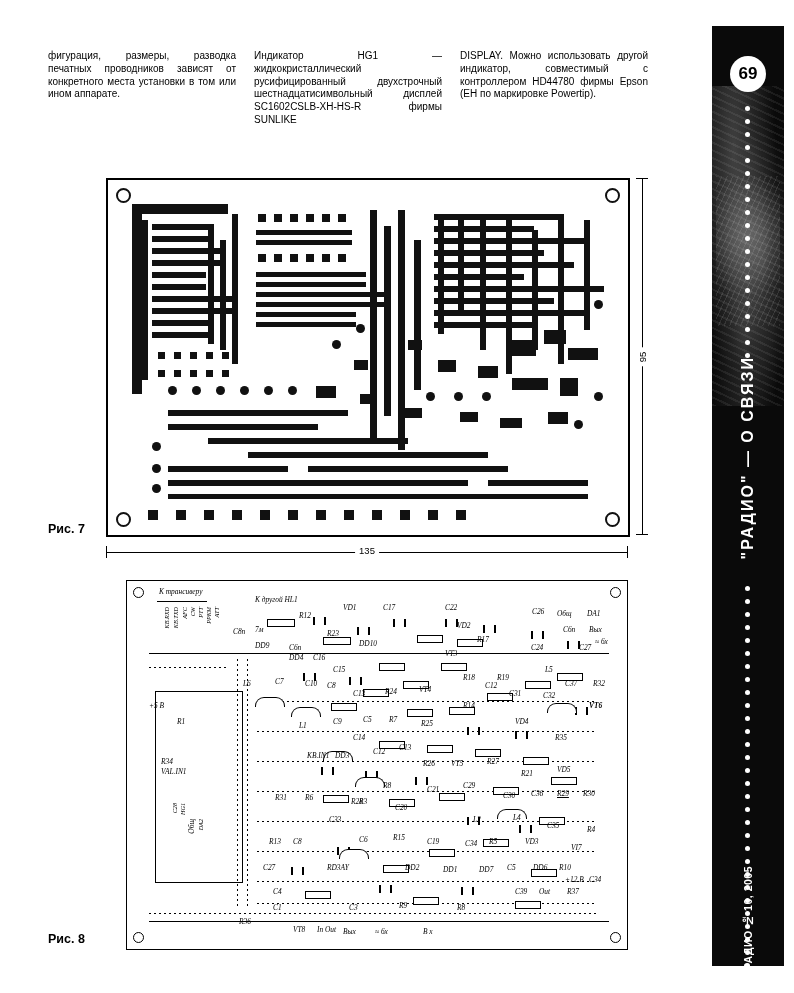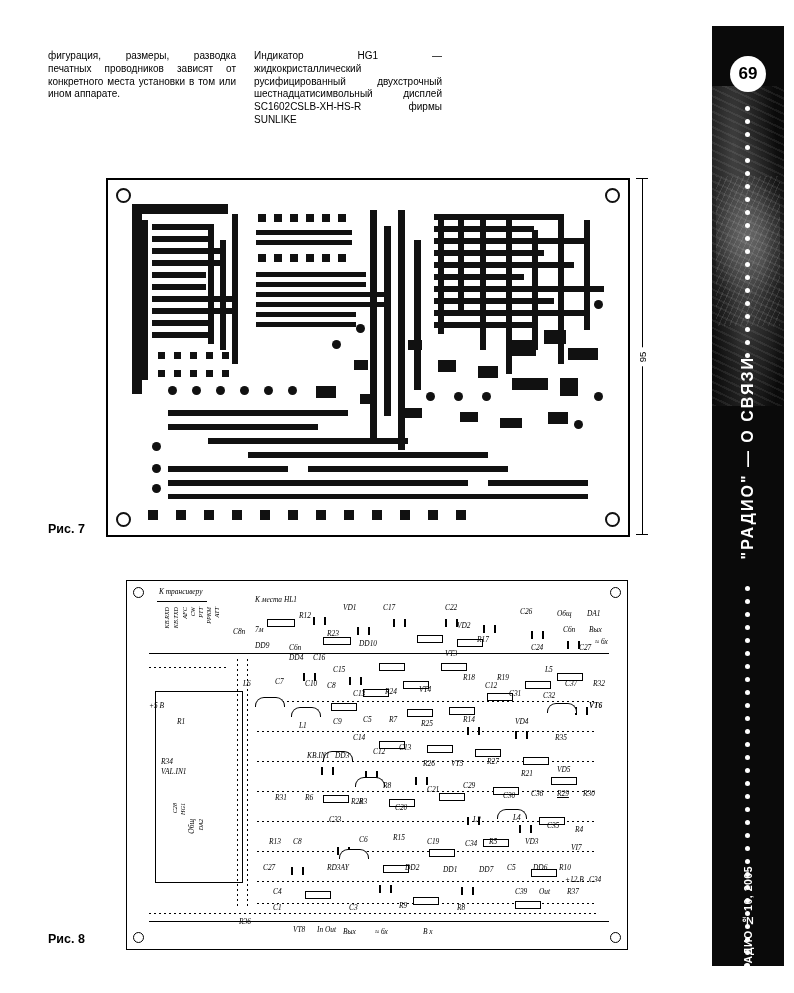--- a/index.html
+++ b/index.html
@@ -355,20 +355,23 @@
     <div class="vert-text vert-issue">РАДИО № 10, 2005</div>
   </div>
 
   <div class="article">
     <div class="cols">
       <div class="col">
         <p>фигурация, размеры, разводка печатных проводников зависят от конкретного места установки в том или ином аппарате.</p>
       </div>
       <div class="col">
         <p>Индикатор HG1 — жидкокристаллический русифицированный двухстрочный шестнадцатисимвольный дисплей SC1602CSLB-XH-HS-R фирмы SUNLIKE</p>
+      </div>
+      <div class="col">
+        <p>DISPLAY. Можно использовать другой индикатор, совместимый с контроллером HD44780 фирмы Epson (ЕН по маркировке Powertip).</p>
       </div>
     </div>
   </div>
 
   <div class="fig7-wrap">
 
     <div class="pcb">
 
       <div class="ring" style="left:8px;  top:8px;  width:11px; height:11px;"></div>
       <div class="ring" style="right:8px; top:8px;  width:11px; height:11px;"></div>
@@ -502,39 +505,43 @@
       <div class="pad" style="left:466px; top:240px; width:9px; height:9px;"></div>
       <div class="pad" style="left:486px; top:212px; width:9px; height:9px;"></div>
       <div class="pad" style="left:486px; top:120px; width:9px; height:9px;"></div>
       <div class="pad" style="left:44px;  top:262px; width:9px; height:9px;"></div>
       <div class="pad" style="left:44px;  top:284px; width:9px; height:9px;"></div>
       <div class="pad" style="left:44px;  top:304px; width:9px; height:9px;"></div>
     </div>
 
     <div class="fig-label" style="left:0px; top:344px;">Рис. 7</div>
 
+    <div class="dim-h">
+      <div class="line"></div>
+      <div class="val">135</div>
+    </div>
 
     <div class="dim-v">
       <div class="line"></div>
       <div class="val">95</div>
     </div>
   </div>
 
   <div class="fig8-wrap">
 
     <div class="sch">
 
       <div class="corner" style="left:6px;  top:6px;"></div>
       <div class="corner" style="right:6px; top:6px;"></div>
       <div class="corner" style="left:6px;  bottom:6px;"></div>
       <div class="corner" style="right:6px; bottom:6px;"></div>
 
       <div class="ln" style="left:30px; top:20px; width:50px; height:1px;"></div>
       <div class="lbl" style="left:32px; top:6px;">К трансиверу</div>
-      <div class="lbl" style="left:128px; top:14px;">К места HL1</div>
+      <div class="lbl" style="left:128px; top:14px;">К другой HL1</div>
 
       <div class="lbl sm" style="left:36px; top:26px; writing-mode:vertical-rl; transform:rotate(180deg);">КВ.RXD</div>
       <div class="lbl sm" style="left:45px; top:26px; writing-mode:vertical-rl; transform:rotate(180deg);">КВ.TXD</div>
       <div class="lbl sm" style="left:54px; top:26px; writing-mode:vertical-rl; transform:rotate(180deg);">AFC</div>
       <div class="lbl sm" style="left:62px; top:26px; writing-mode:vertical-rl; transform:rotate(180deg);">CW</div>
       <div class="lbl sm" style="left:70px; top:26px; writing-mode:vertical-rl; transform:rotate(180deg);">PTT</div>
       <div class="lbl sm" style="left:78px; top:26px; writing-mode:vertical-rl; transform:rotate(180deg);">PPKM</div>
       <div class="lbl sm" style="left:86px; top:26px; writing-mode:vertical-rl; transform:rotate(180deg);">ATT</div>
 
       <div class="ln" style="left:22px; top:72px; width:460px; height:1px;"></div>
@@ -624,21 +631,21 @@
       <div class="box" style="left:212px; top:268px; width:28px; height:9px; border-radius:9px 9px 0 0; border-bottom:none;"></div>
 
       <div class="lbl" style="left:172px; top:30px;">R12</div>
       <div class="lbl" style="left:128px; top:60px;">DD9</div>
       <div class="lbl" style="left:106px; top:46px;">C8п</div>
       <div class="lbl" style="left:200px; top:48px;">R23</div>
       <div class="lbl" style="left:232px; top:58px;">DD10</div>
       <div class="lbl" style="left:216px; top:22px;">VD1</div>
       <div class="lbl" style="left:256px; top:22px;">C17</div>
       <div class="lbl" style="left:318px; top:22px;">C22</div>
-      <div class="lbl" style="left:376px; top:26px;padding-left:17px;">C26</div>
+      <div class="lbl" style="left:388px; top:26px;padding-left:17px;">C26</div>
       <div class="lbl" style="left:430px; top:28px;">Общ</div>
       <div class="lbl" style="left:460px; top:28px;">DA1</div>
 
       <div class="lbl" style="left:330px; top:40px;">VD2</div>
       <div class="lbl" style="left:350px; top:54px;">R17</div>
       <div class="lbl" style="left:404px; top:62px;">C24</div>
       <div class="lbl" style="left:436px; top:44px;">C6п</div>
       <div class="lbl" style="left:462px; top:44px;">Вых</div>
       <div class="lbl" style="left:452px; top:62px;">C27</div>
       <div class="lbl" style="left:468px; top:56px;">≈ 6х</div>
@@ -668,21 +675,21 @@
       <div class="lbl" style="left:462px; top:120px;font-weight:bold;">VT6</div>
 
       <div class="lbl" style="left:22px;  top:120px;">+5 В</div>
       <div class="lbl" style="left:50px;  top:136px;">R1</div>
       <div class="lbl" style="left:172px; top:140px;">L1</div>
       <div class="lbl" style="left:206px; top:136px;">C9</div>
       <div class="lbl" style="left:236px; top:134px;">C5</div>
       <div class="lbl" style="left:262px; top:134px;">R7</div>
       <div class="lbl" style="left:226px; top:152px;">C14</div>
       <div class="lbl" style="left:294px; top:138px;">R25</div>
-      <div class="lbl" style="left:336px; top:134px;">R14</div>
+      <div class="lbl" style="left:336px; top:120px;">R14</div>
       <div class="lbl" style="left:388px; top:136px;">VD4</div>
       <div class="lbl" style="left:428px; top:152px;">R35</div>
 
       <div class="lbl" style="left:180px; top:170px;">KB.IN1</div>
       <div class="lbl" style="left:208px; top:170px;">DD3</div>
       <div class="lbl" style="left:246px; top:166px;">C12</div>
       <div class="lbl" style="left:272px; top:162px;">C13</div>
       <div class="lbl" style="left:296px; top:178px;">R26</div>
       <div class="lbl" style="left:324px; top:178px;">VT5</div>
       <div class="lbl" style="left:360px; top:176px;">R27</div>
@@ -699,21 +706,21 @@
       <div class="lbl" style="left:456px; top:208px;">R30</div>
 
       <div class="lbl" style="left:148px; top:212px;">R31</div>
       <div class="lbl" style="left:178px; top:212px;">R6</div>
       <div class="lbl" style="left:232px; top:216px;">R3</div>
       <div class="lbl" style="left:268px; top:222px;">C20</div>
       <div class="lbl" style="left:202px; top:234px;">C33</div>
       <div class="lbl" style="left:346px; top:234px;">L2</div>
       <div class="lbl" style="left:386px; top:232px;">L4</div>
       <div class="lbl" style="left:420px; top:240px;">C35</div>
-      <div class="lbl" style="left:448px; top:244px;">R4</div>
+      <div class="lbl" style="left:460px; top:244px;">R4</div>
 
       <div class="lbl" style="left:142px; top:256px;">R13</div>
       <div class="lbl" style="left:166px; top:256px;">C8</div>
       <div class="lbl" style="left:232px; top:254px;">C6</div>
       <div class="lbl" style="left:266px; top:252px;">R15</div>
       <div class="lbl" style="left:300px; top:256px;">C19</div>
       <div class="lbl" style="left:338px; top:258px;">C34</div>
       <div class="lbl" style="left:362px; top:256px;font-family:Liberation Serif, serif;">R5</div>
       <div class="lbl" style="left:398px; top:256px;">VD3</div>
       <div class="lbl" style="left:444px; top:262px;">VI7</div>

